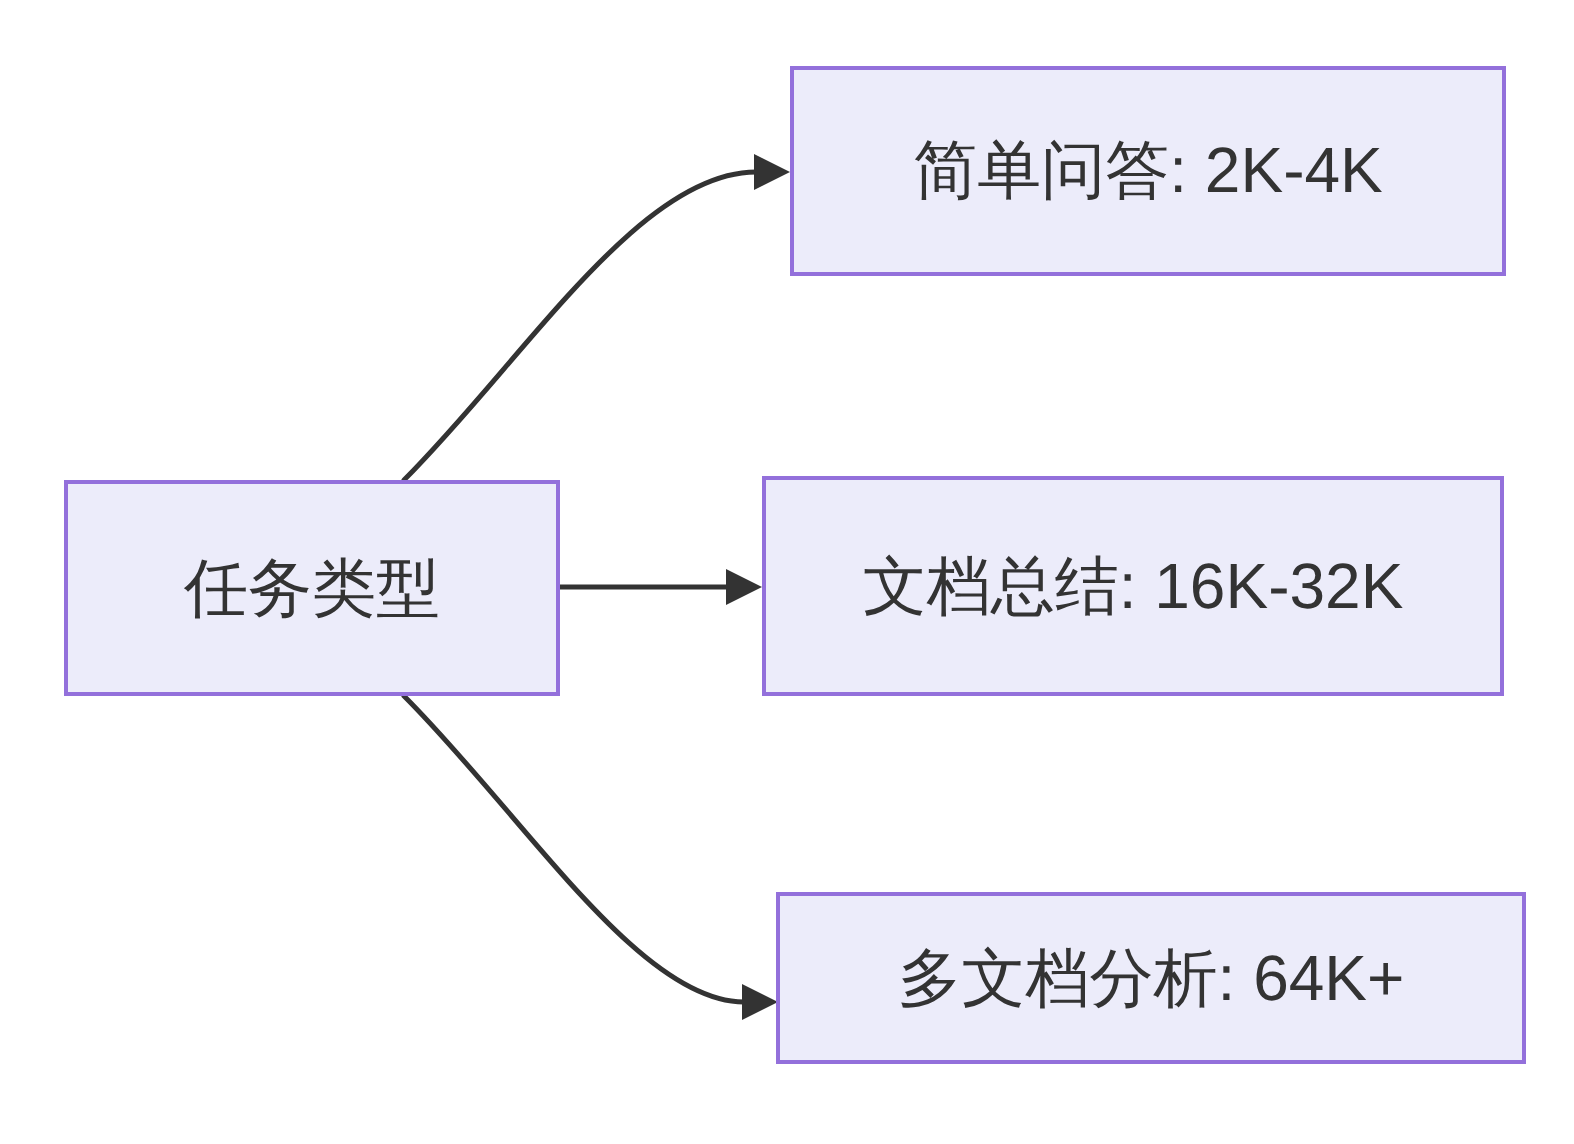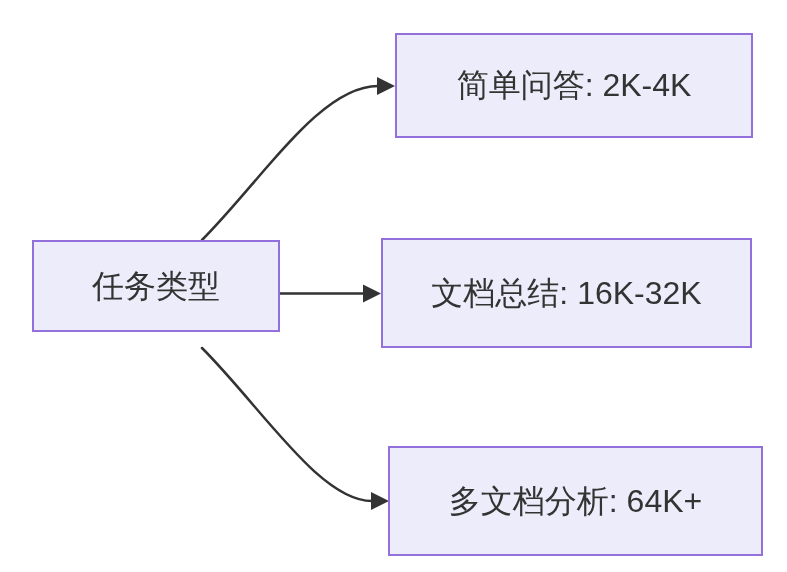--- a/index.html
+++ b/index.html
@@ -39,24 +39,24 @@
     justify-content: center;
     box-sizing: border-box;
     background: var(--node-fill, #ECECFA);
     border: 2px solid var(--node-border, #9370DB);
     color: var(--text, #333333);
     font-size: 32px;
     line-height: 1.2;
     white-space: nowrap;
     text-align: center;
   }
-  .node-root    { left: 32px;  top: 240px; width: 248px; height: 92px; }
+  .node-root    { left: 32px;  top: 240px; width: 248px; height: 108px; }
   .node-child-0 { left: 395px; top: 33px;  width: 358px; height: 105px; }
   .node-child-1 { left: 381px; top: 238px; width: 371px; height: 110px; }
-  .node-child-2 { left: 388px; top: 446px; width: 375px; height: 110px; }
+  .node-child-2 { left: 388px; top: 446px; width: 375px; height: 86px; }
 </style>
 </head>
 <body>
 
 <div class="canvas">
 
   <svg class="edges" viewBox="0 0 787 572" xmlns="http://www.w3.org/2000/svg">
 
     <g>
       <path class="edge-line" d="M 202 240 C 262 180, 320 86, 378 86"></path>

